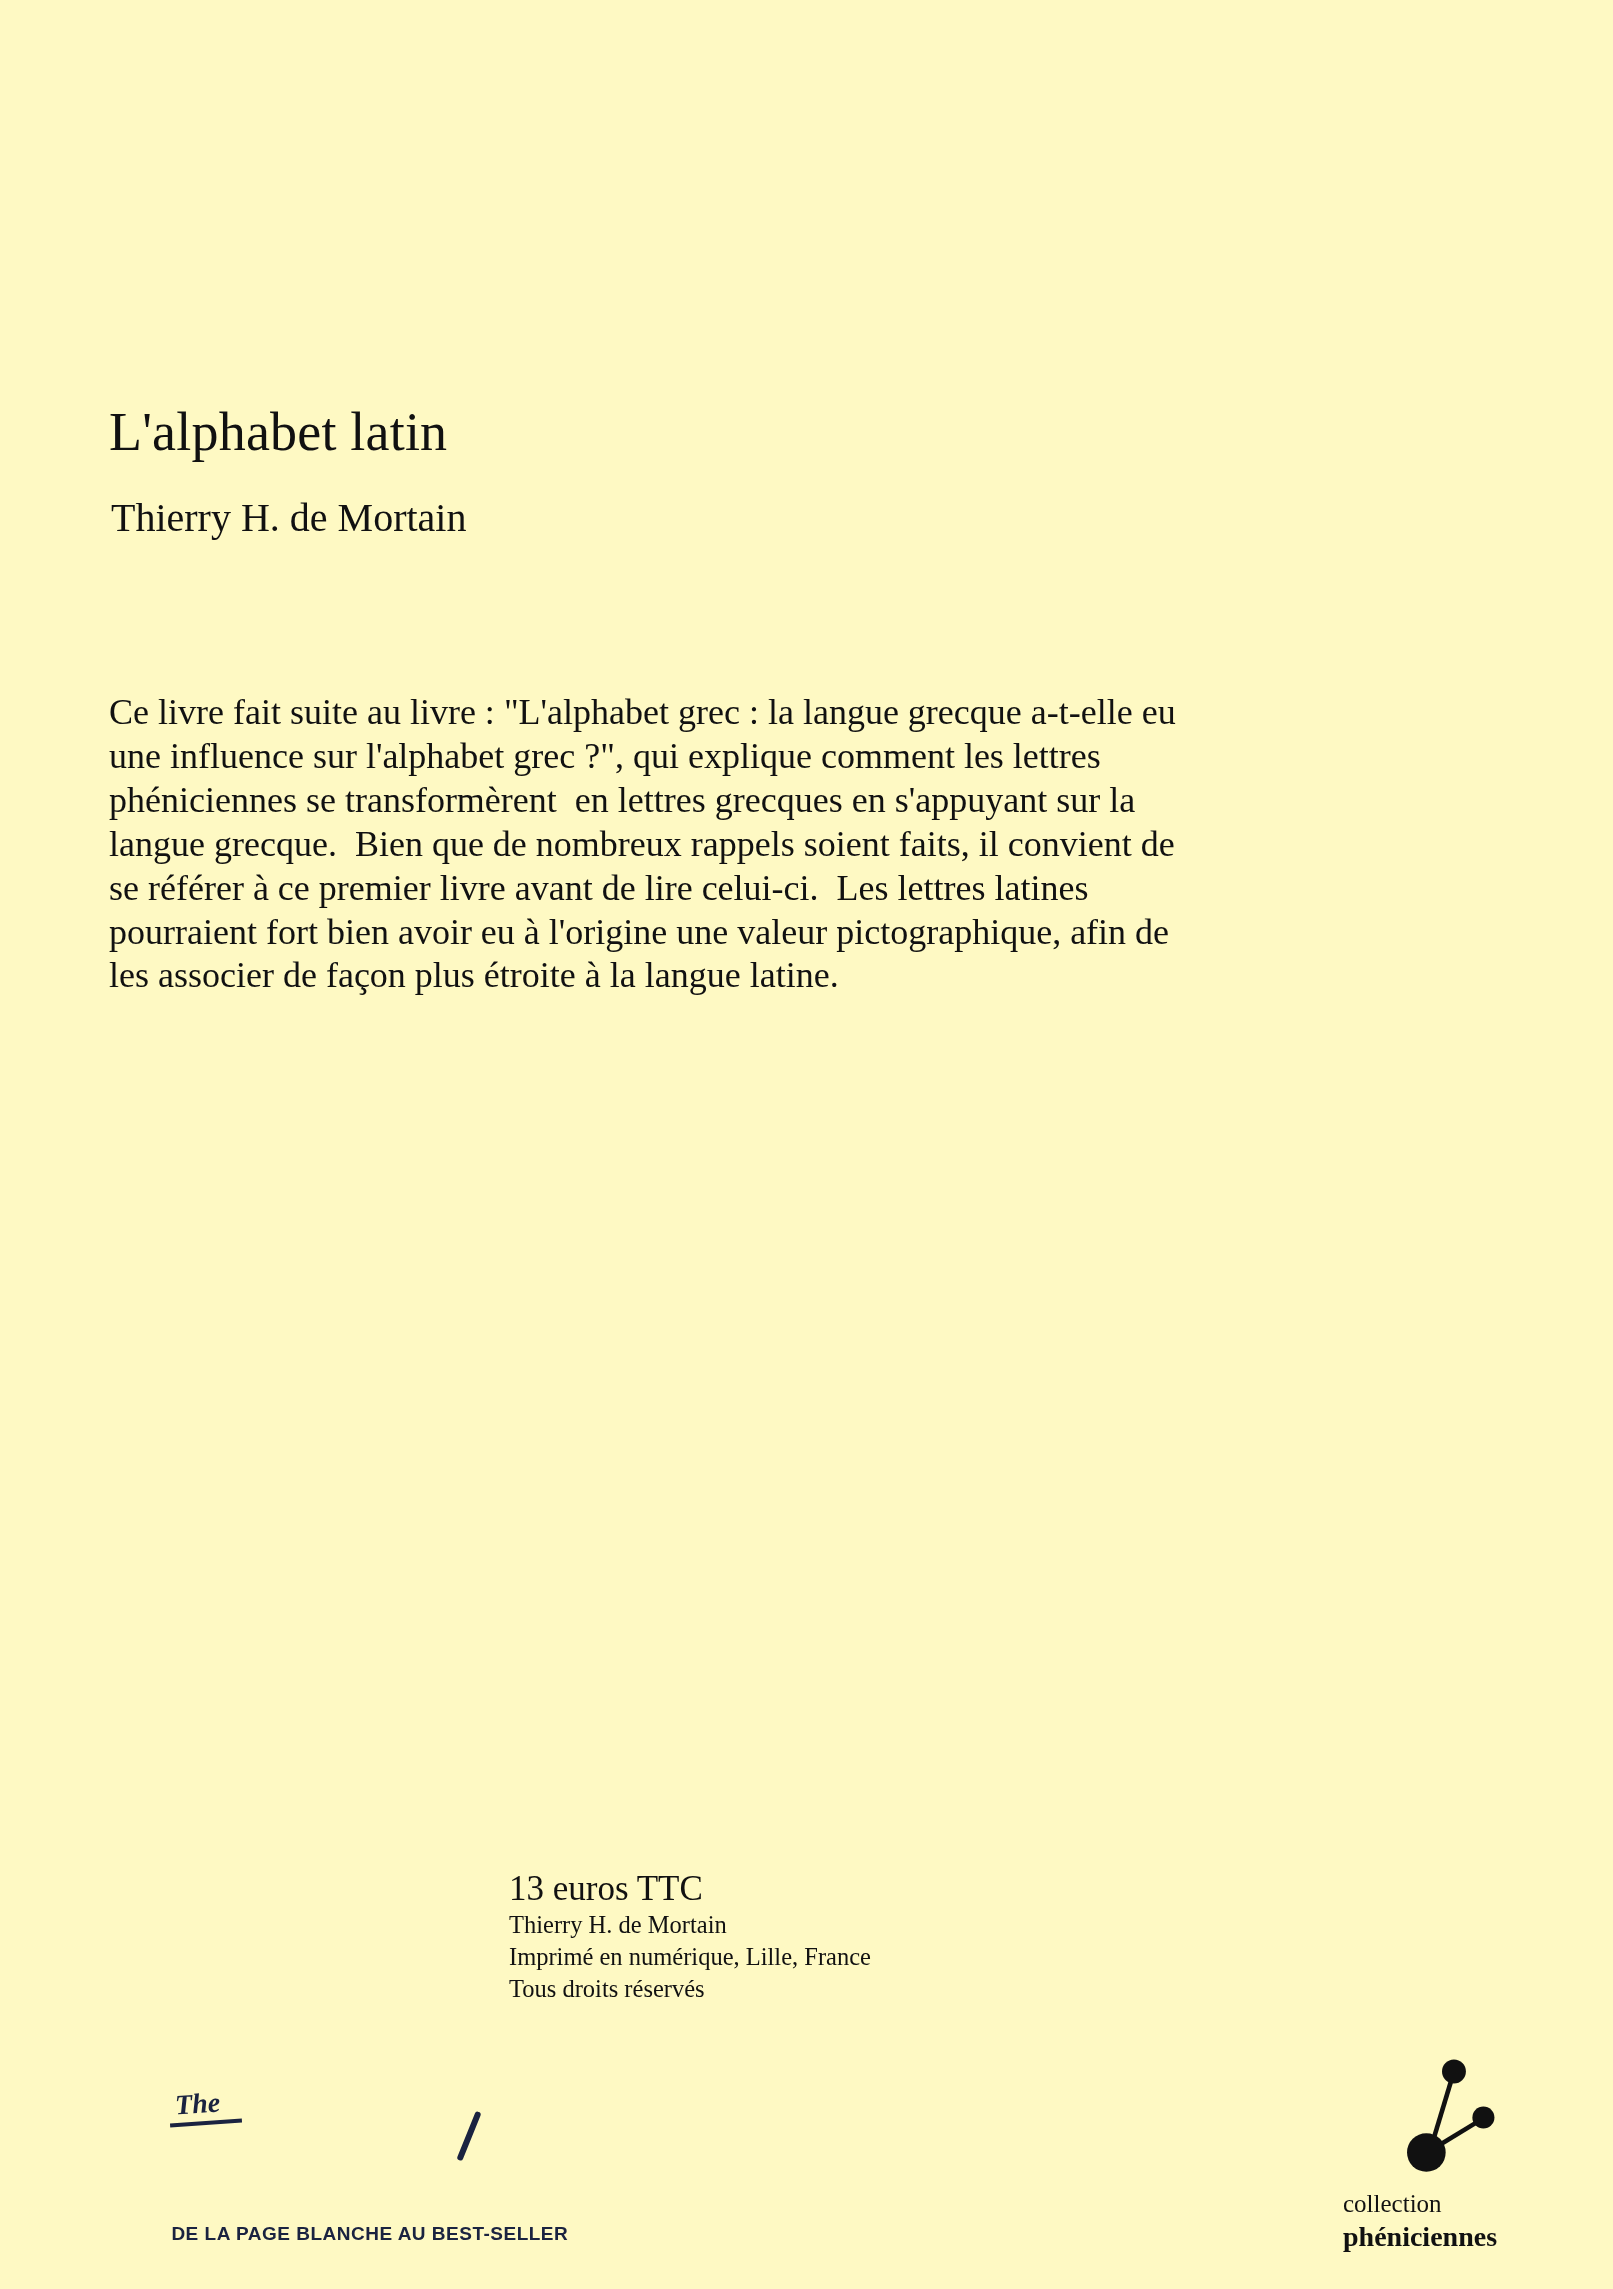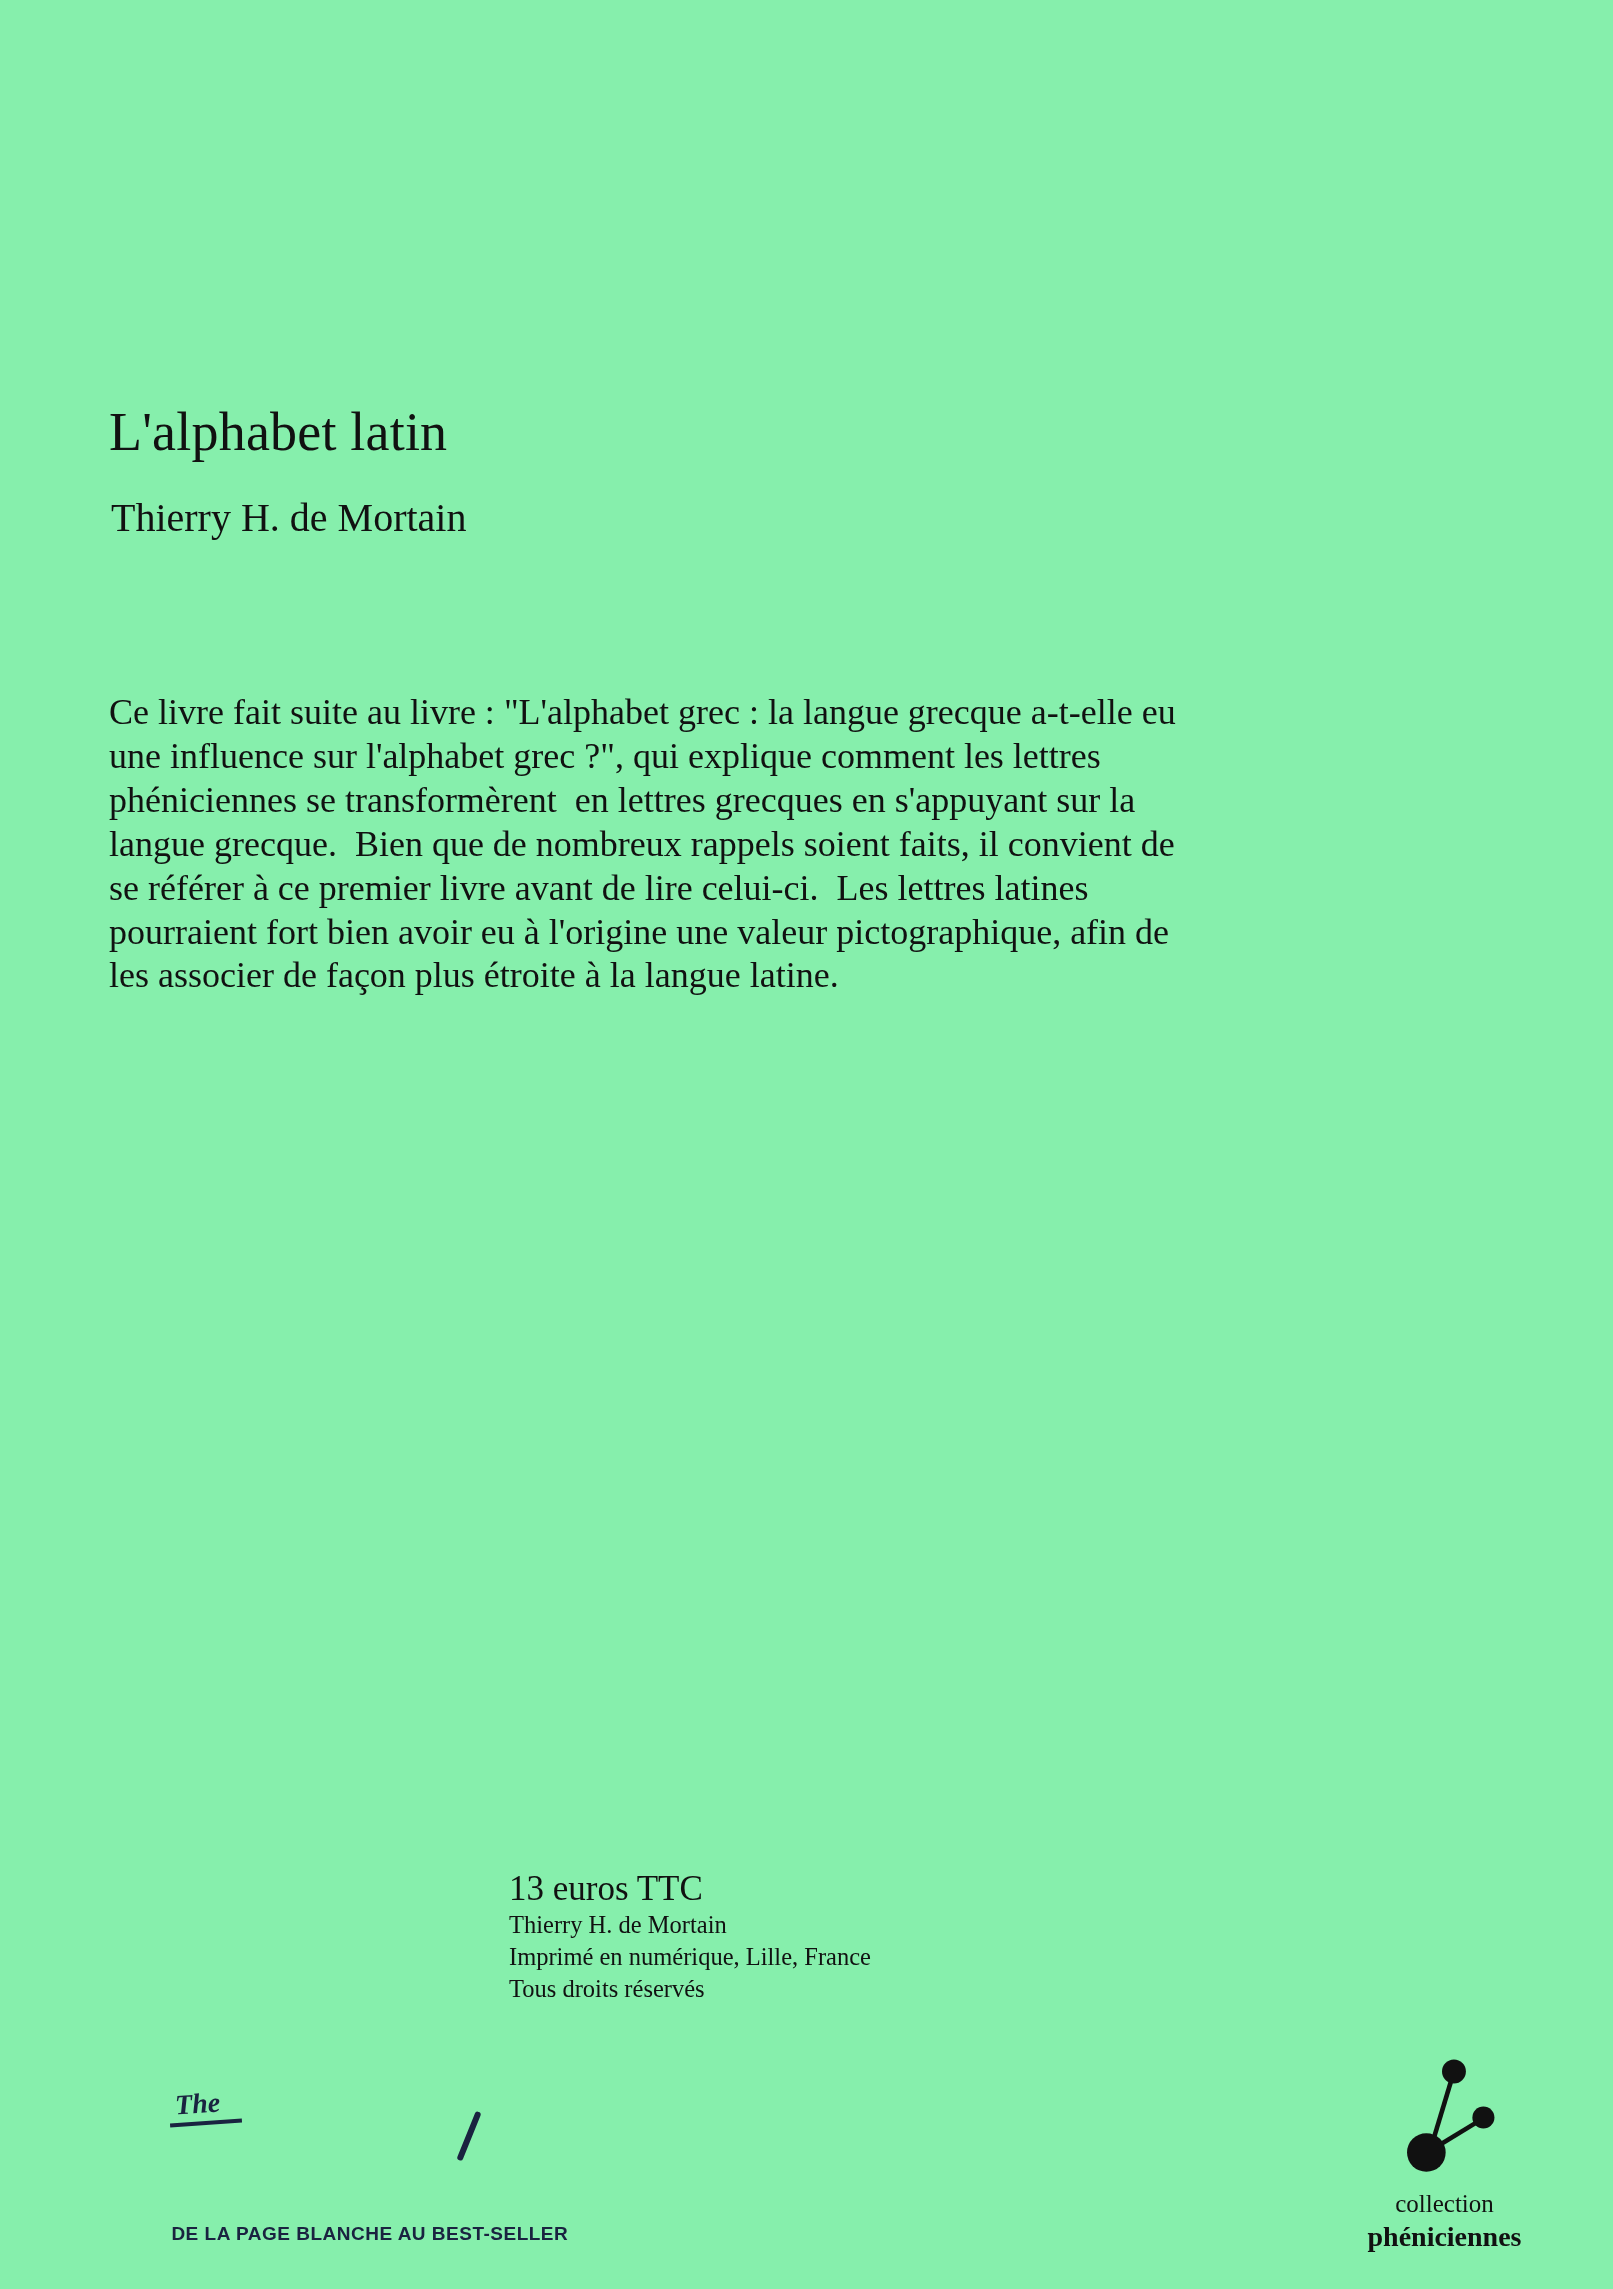--- a/index.html
+++ b/index.html
@@ -12,21 +12,21 @@
     height: 2290px;
     position: relative;
     font-family: "Liberation Serif", serif;
     color: #111111;
     overflow: hidden;
   }
 
   .page {
     position: absolute;
     inset: 0;
-    background: #86efac;
+    background: #fef9c3;
   }
 
   
   .title {
     position: absolute;
     left: 109px;
     top: 367px;
     font-size: 54px;
     line-height: 1.1;
     font-weight: 400;
@@ -156,21 +156,20 @@
   .collection svg {
     position: absolute;
     left: 29.5px;
     top: 0px;
   }
   .coll-label {
     position: absolute;
     left: 0;
     top: 137px;
     width: 203px;
-    text-align: center;
     font-family: "Liberation Serif", serif;
     font-size: 25px;
     line-height: 1.25;
     color: #111111;
   }
   .coll-label .bold {
     font-weight: 700;
     font-size: 28px;
     display: block;
   }

